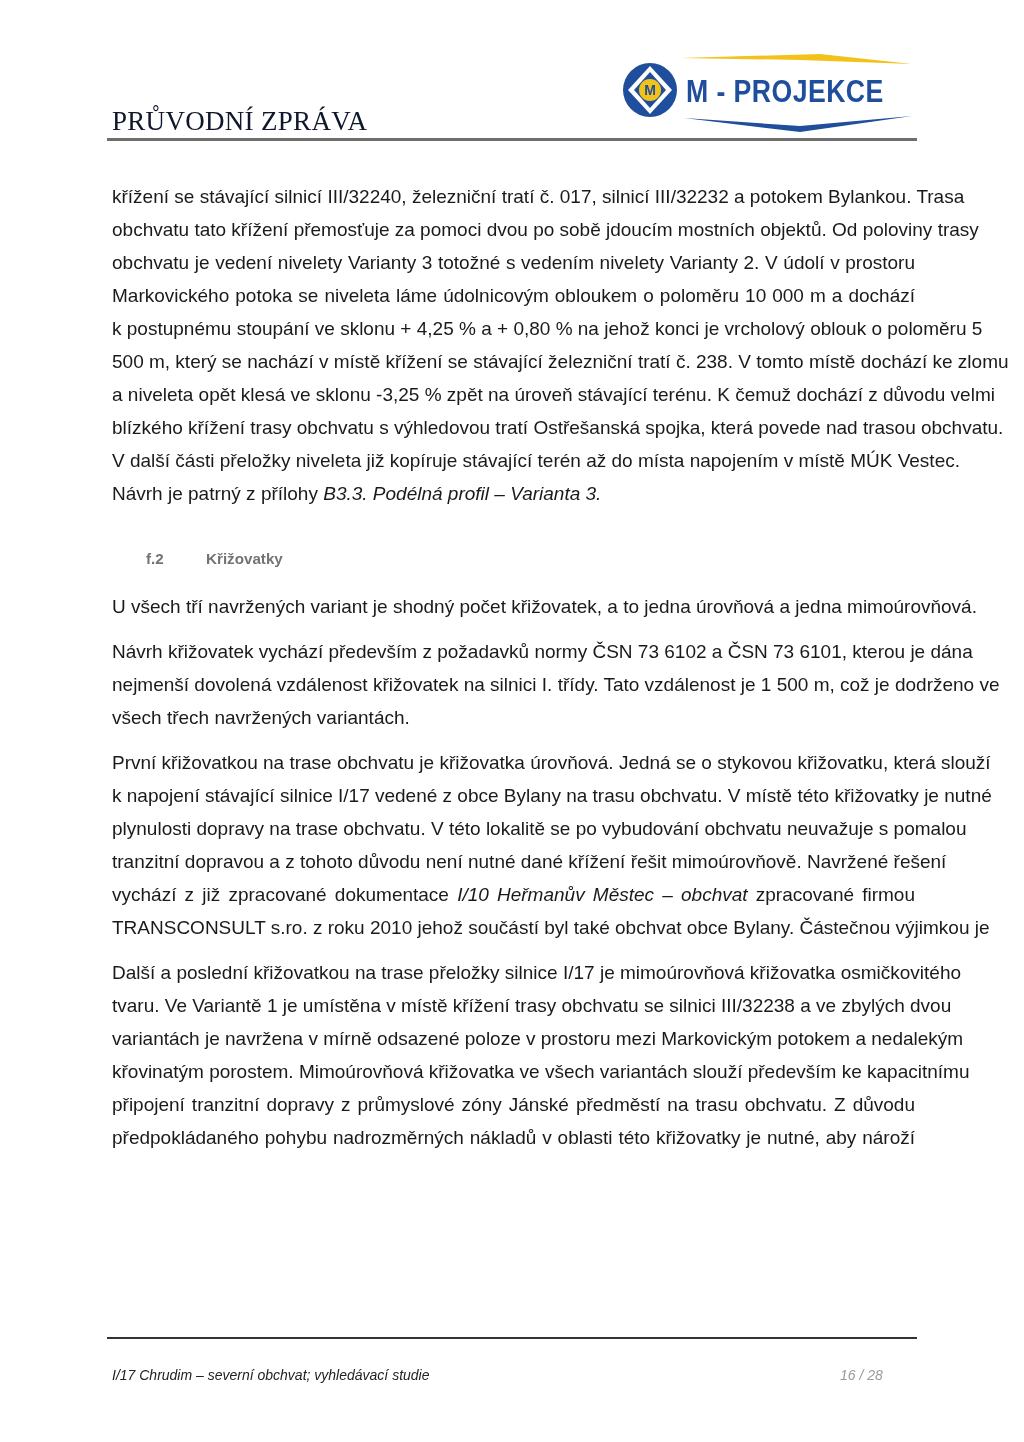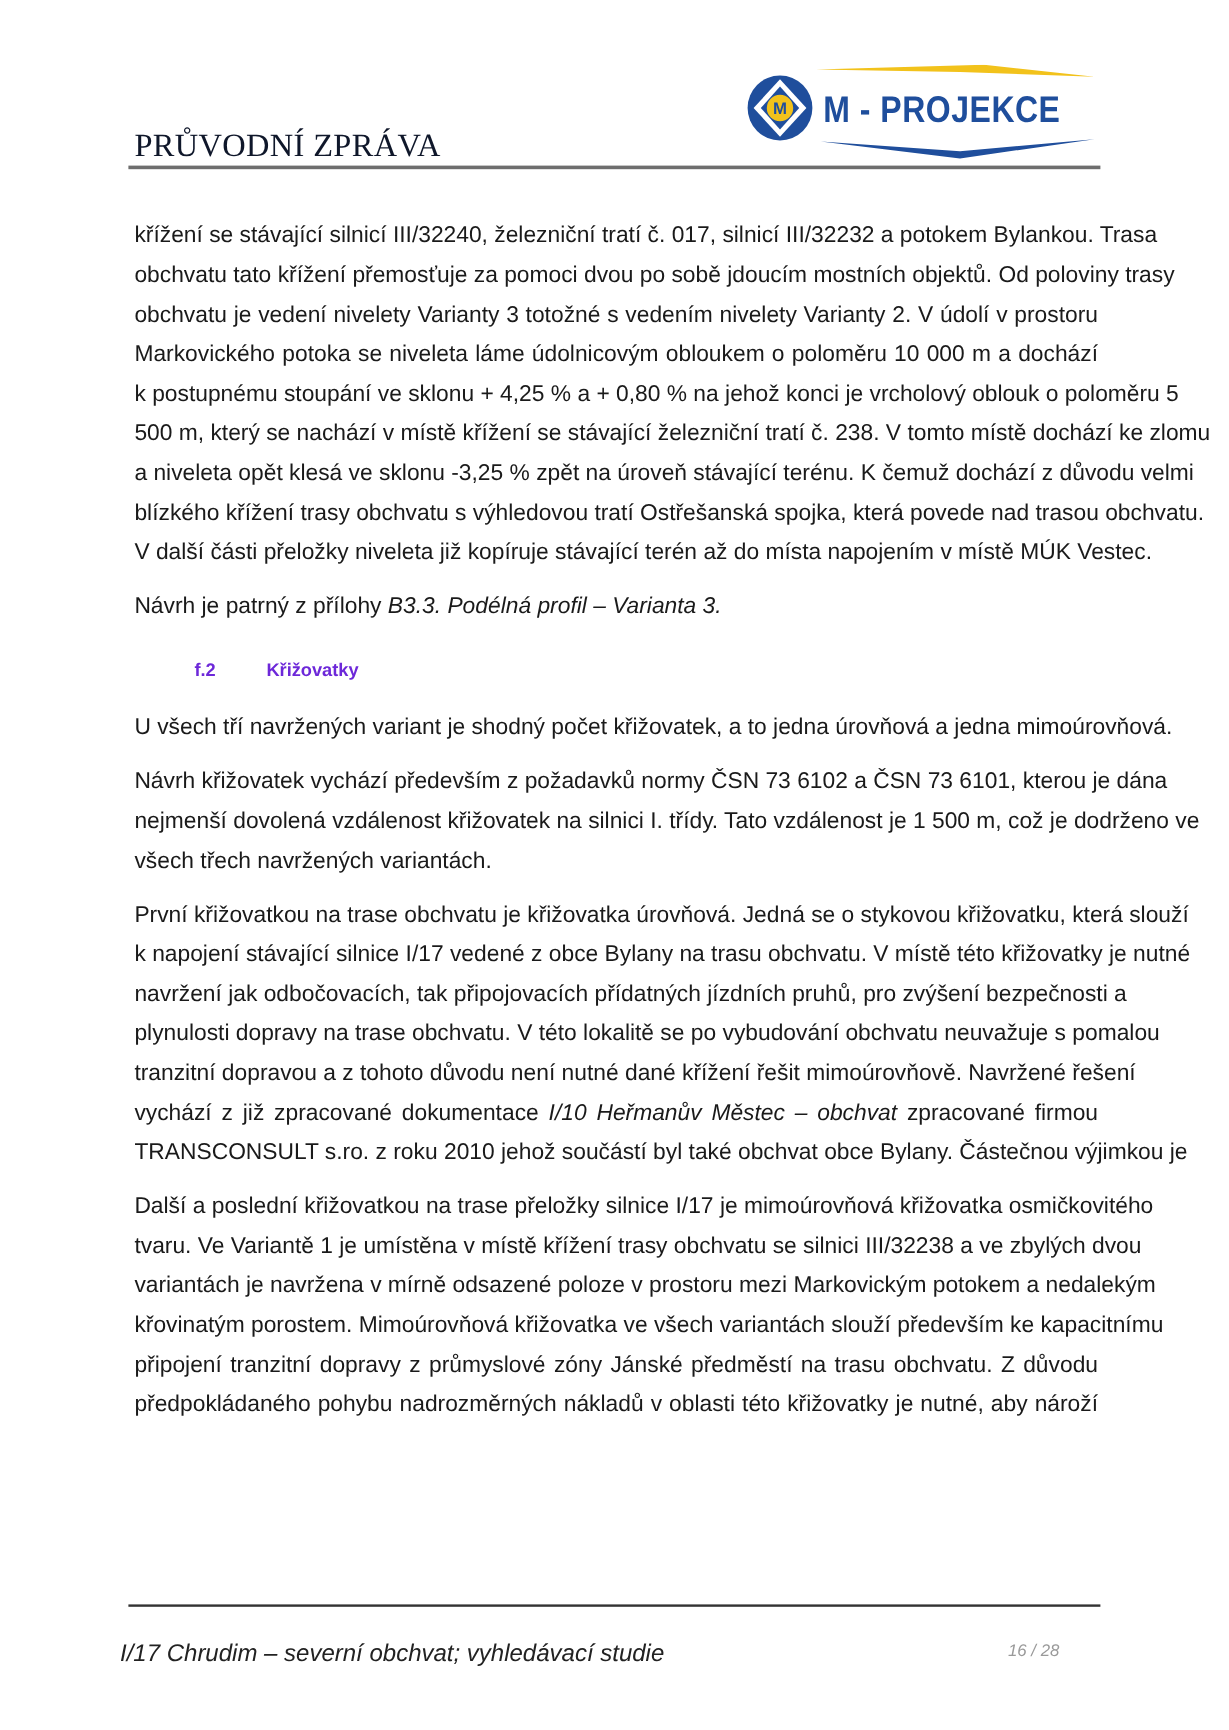--- a/index.html
+++ b/index.html
@@ -18,26 +18,26 @@
                  white-space: nowrap; }
 
     
     .body-text { position: absolute; left: 112px; width: 803px; font-family: "Liberation Sans", "DejaVu Sans", sans-serif;
                  font-size: 19px; line-height: 33px; color: #1a1a1a; }
     .para { margin: 0; text-align: justify; text-align-last: left; }
     .para .line { display: block; text-align: justify; text-align-last: justify; white-space: nowrap; }
     .para .line.last { text-align-last: left; }
     .it { font-style: italic; }
 
-    .heading { position: absolute; top: 550px; left: 146px; font-weight: 700; font-size: 15.2px; color: #6d28d9; margin-left: 16px; }
+    .heading { position: absolute; top: 550px; left: 146px; font-weight: 700; font-size: 15.2px; color: #737373; }
     .heading .num { display: inline-block; width: 60px; }
 
     
     .ftr-rule { position: absolute; left: 107px; top: 1337px; width: 810px; height: 2px; background: #333333; }
-    .ftr-left { position: absolute; left: 100px; top: 1367px; font-style: italic; font-size: 20px; color: #222; white-space: nowrap; }
+    .ftr-left { position: absolute; left: 112px; top: 1367px; font-style: italic; font-size: 14px; color: #222; white-space: nowrap; }
     .ftr-right { position: absolute; left: 840px; top: 1367px; font-style: italic; font-size: 14px; color: #9a9a9a; white-space: nowrap; }
   </style>
 </head>
 <body>
 
 <div class="page">
 
   <div class="hdr-title">PRŮVODNÍ ZPRÁVA</div>
   <div class="logo">
     <svg width="300" height="80" viewBox="0 0 300 80">
@@ -61,21 +61,21 @@
       <span class="line">křížení se stávající silnicí III/32240, železniční tratí č. 017, silnicí III/32232 a potokem Bylankou. Trasa</span>
       <span class="line">obchvatu tato křížení přemosťuje za pomoci dvou po sobě jdoucím mostních objektů. Od poloviny trasy</span>
       <span class="line">obchvatu je vedení nivelety Varianty 3 totožné s vedením nivelety Varianty 2. V údolí v prostoru</span>
       <span class="line">Markovického potoka se niveleta láme údolnicovým obloukem o poloměru 10 000 m a dochází</span>
       <span class="line">k postupnému stoupání ve sklonu + 4,25 % a + 0,80 % na jehož konci je vrcholový oblouk o poloměru 5</span>
       <span class="line">500 m, který se nachází v místě křížení se stávající železniční tratí č. 238. V tomto místě dochází ke zlomu</span>
       <span class="line">a niveleta opět klesá ve sklonu -3,25 % zpět na úroveň stávající terénu. K čemuž dochází z důvodu velmi</span>
       <span class="line">blízkého křížení trasy obchvatu s výhledovou tratí Ostřešanská spojka, která povede nad trasou obchvatu.</span>
       <span class="line last">V další části přeložky niveleta již kopíruje stávající terén až do místa napojením v místě MÚK Vestec.</span>
     </p>
-    <p class="para" style="margin-top: 12px;">
+    <p class="para" style="">
       <span class="line last">
         <span>Návrh je patrný z přílohy </span><span class="it">B3.3. Podélná profil – Varianta 3.</span>
       </span>
     </p>
   </div>
 
   <div class="heading">
     <span class="num">f.2</span><span>Křižovatky</span>
   </div>
 
@@ -84,21 +84,20 @@
       <span class="line last">U všech tří navržených variant je shodný počet křižovatek, a to jedna úrovňová a jedna mimoúrovňová.</span>
     </p>
     <p class="para" style="margin-top: 12px;">
       <span class="line">Návrh křižovatek vychází především z požadavků normy ČSN 73 6102 a ČSN 73 6101, kterou je dána</span>
       <span class="line">nejmenší dovolená vzdálenost křižovatek na silnici I. třídy. Tato vzdálenost je 1 500 m, což je dodrženo ve</span>
       <span class="line last">všech třech navržených variantách.</span>
     </p>
     <p class="para" style="margin-top: 12px;">
       <span class="line">První křižovatkou na trase obchvatu je křižovatka úrovňová. Jedná se o stykovou křižovatku, která slouží</span>
       <span class="line">k napojení stávající silnice I/17 vedené z obce Bylany na trasu obchvatu. V místě této křižovatky je nutné</span>
-      <span class="line">navržení jak odbočovacích, tak připojovacích přídatných jízdních pruhů, pro zvýšení bezpečnosti a</span>
       <span class="line">plynulosti dopravy na trase obchvatu.  V této lokalitě se po vybudování obchvatu neuvažuje s pomalou</span>
       <span class="line">tranzitní dopravou a z tohoto důvodu není nutné dané křížení řešit mimoúrovňově. Navržené řešení</span>
       <span class="line"><span>vychází z již zpracované dokumentace </span><span class="it">I/10 Heřmanův Městec – obchvat</span><span> zpracované firmou</span></span>
       <span class="line">TRANSCONSULT s.ro. z roku 2010 jehož součástí byl také obchvat obce Bylany. Částečnou výjimkou je</span>
     </p>
     <p class="para" style="margin-top: 12px;">
       <span class="line">Další a poslední křižovatkou na trase přeložky silnice I/17 je mimoúrovňová křižovatka osmičkovitého</span>
       <span class="line">tvaru. Ve Variantě 1 je umístěna v místě křížení trasy obchvatu se silnici III/32238 a ve zbylých dvou</span>
       <span class="line">variantách je navržena v mírně odsazené poloze v prostoru mezi Markovickým potokem a nedalekým</span>
       <span class="line">křovinatým porostem. Mimoúrovňová křižovatka ve všech variantách slouží především ke kapacitnímu</span>

